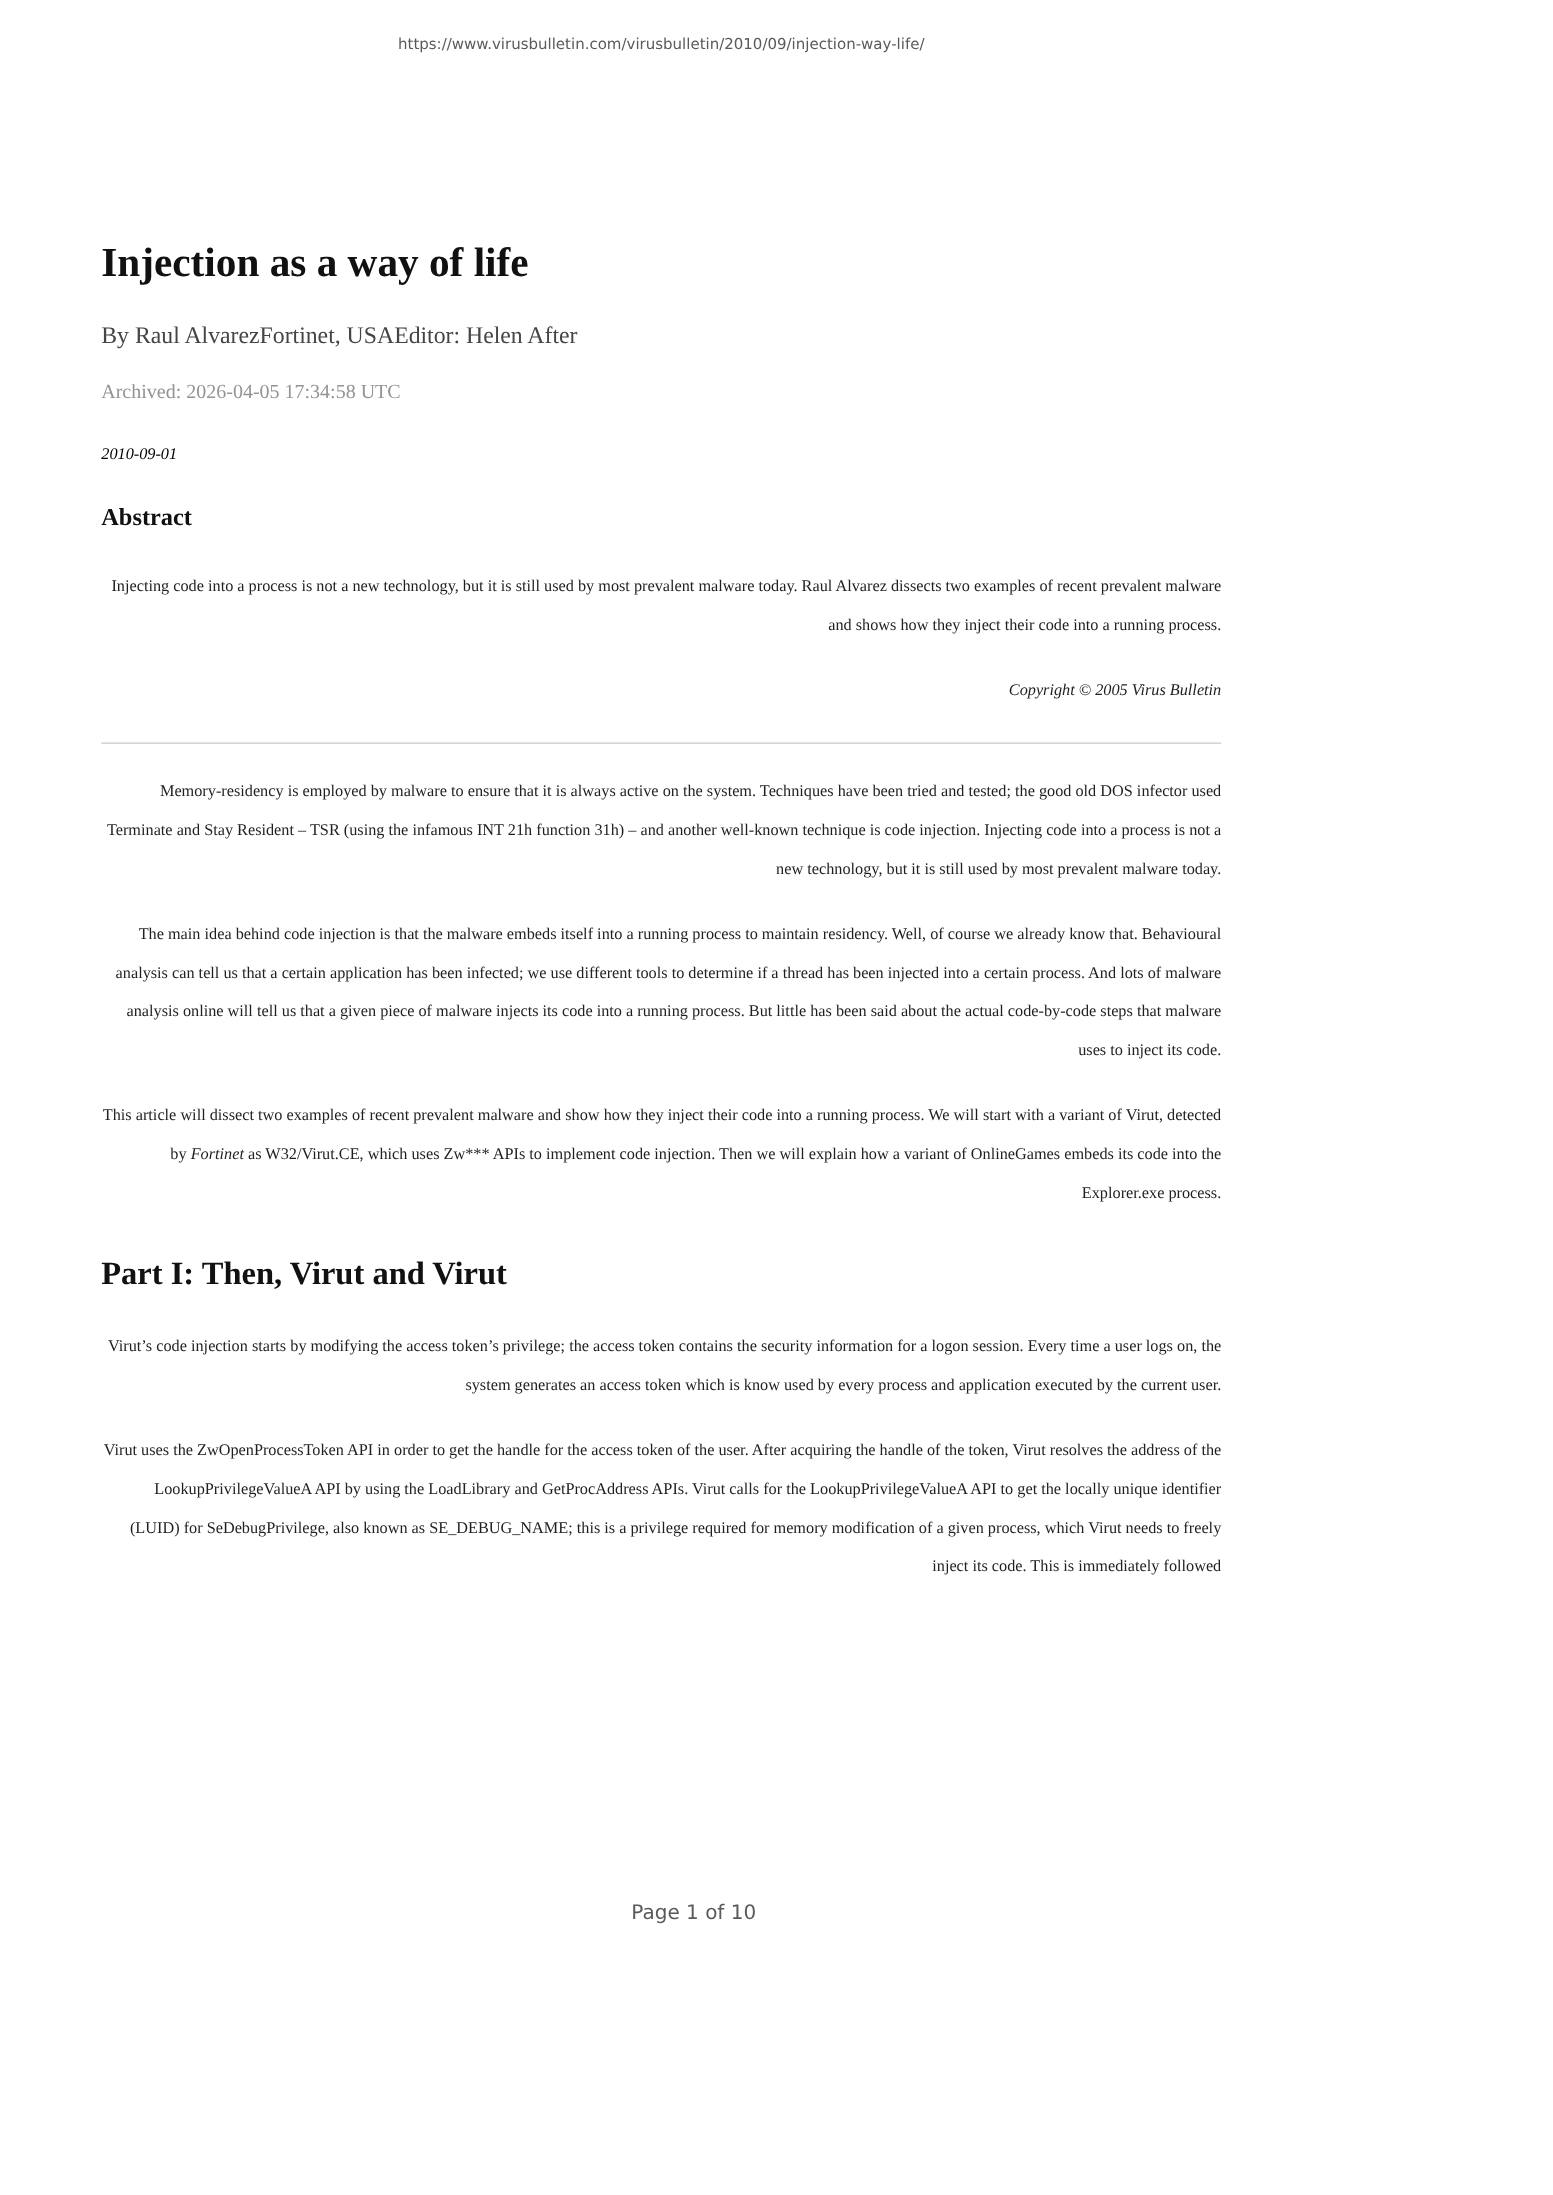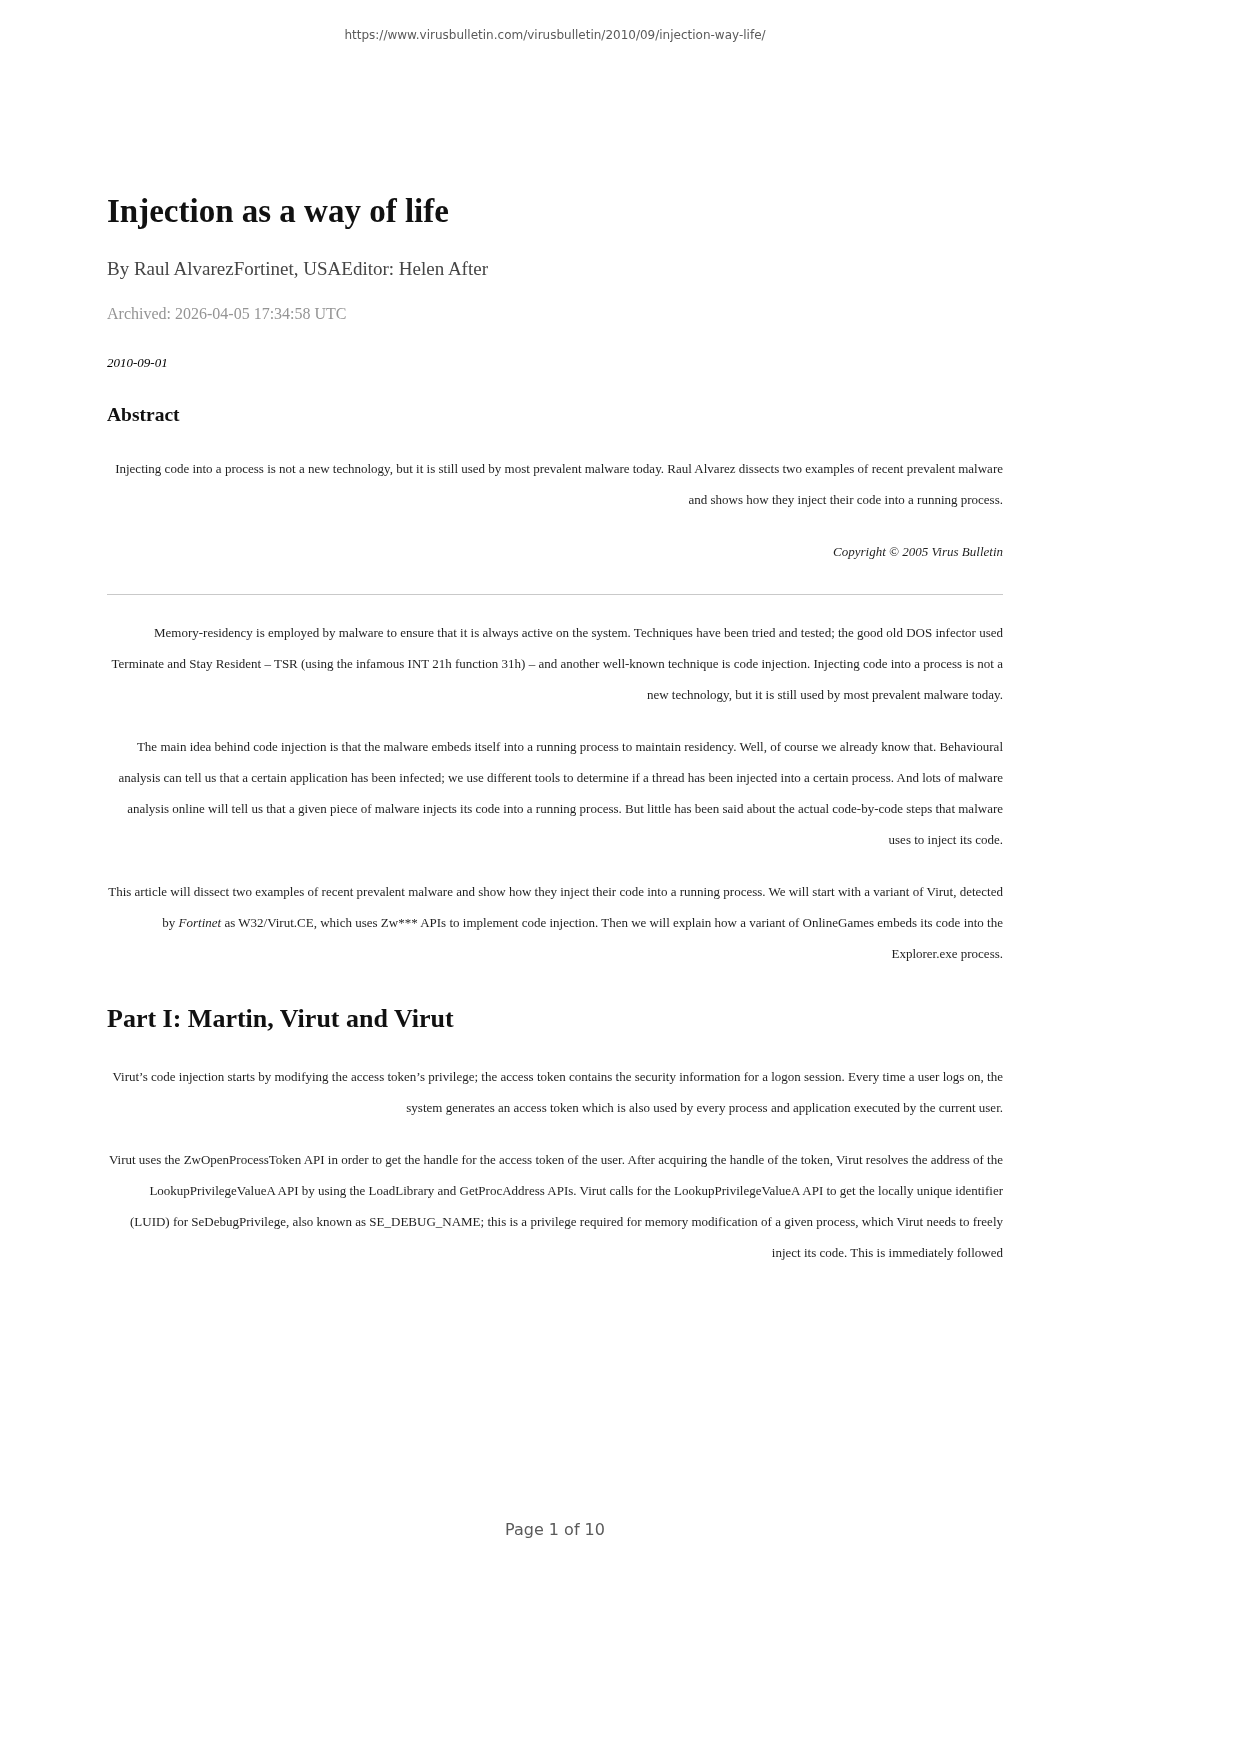--- a/index.html
+++ b/index.html
@@ -9,21 +9,21 @@
     background: #ffffff;
   }
   body {
     width: 1242px;
     height: 1756px;
     position: relative;
     font-family: "Liberation Serif", serif;
     color: #1f1f1f;
   }
   .page {
-    margin-left: 107px;
+    margin-left: 81px;
     width: 896px;
   }
   .print-url {
     padding-top: 28px;
     text-align: center;
     font-family: "DejaVu Sans", sans-serif;
     font-size: 12px;
     color: #5a5a5a;
   }
   .article-title {
@@ -127,21 +127,21 @@
   <p class="body copyright">Copyright © 2005 Virus Bulletin</p>
 
   <hr class="divider">
 
   <p class="body after-rule">Memory-residency is employed by malware to ensure that it is always active on the system. Techniques have been tried and tested; the good old DOS infector used Terminate and Stay Resident – TSR (using the infamous INT 21h function 31h) – and another well-known technique is code injection. Injecting code into a process is not a new technology, but it is still used by most prevalent malware today.</p>
 
   <p class="body">The main idea behind code injection is that the malware embeds itself into a running process to maintain residency. Well, of course we already know that. Behavioural analysis can tell us that a certain application has been infected; we use different tools to determine if a thread has been injected into a certain process. And lots of malware analysis online will tell us that a given piece of malware injects its code into a running process. But little has been said about the actual code-by-code steps that malware uses to inject its code.</p>
 
   <p class="body"><span>This article will dissect two examples of recent prevalent malware and show how they inject their code into a running process. We will start with a variant of Virut, detected by </span><span class="em">Fortinet</span><span> as W32/Virut.CE, which uses Zw*** APIs to implement code injection. Then we will explain how a variant of OnlineGames embeds its code into the Explorer.exe process.</span></p>
 
-  <h2 class="part-heading">Part I: Martin, Virut and Virut</h2>
+  <h2 class="part-heading">Part I: Then, Virut and Virut</h2>
 
-  <p class="body after-heading">Virut’s code injection starts by modifying the access token’s privilege; the access token contains the security information for a logon session. Every time a user logs on, the system generates an access token which is also used by every process and application executed by the current user.</p>
+  <p class="body after-heading">Virut’s code injection starts by modifying the access token’s privilege; the access token contains the security information for a logon session. Every time a user logs on, the system generates an access token which is know used by every process and application executed by the current user.</p>
 
   <p class="body">Virut uses the ZwOpenProcessToken API in order to get the handle for the access token of the user. After acquiring the handle of the token, Virut resolves the address of the LookupPrivilegeValueA API by using the LoadLibrary and GetProcAddress APIs. Virut calls for the LookupPrivilegeValueA API to get the locally unique identifier (LUID) for SeDebugPrivilege, also known as SE_DEBUG_NAME; this is a privilege required for memory modification of a given process, which Virut needs to freely inject its code. This is immediately followed</p>
 
 </div>
 
 <div class="page-footer">Page 1 of 10</div>
 
 </body></html>

